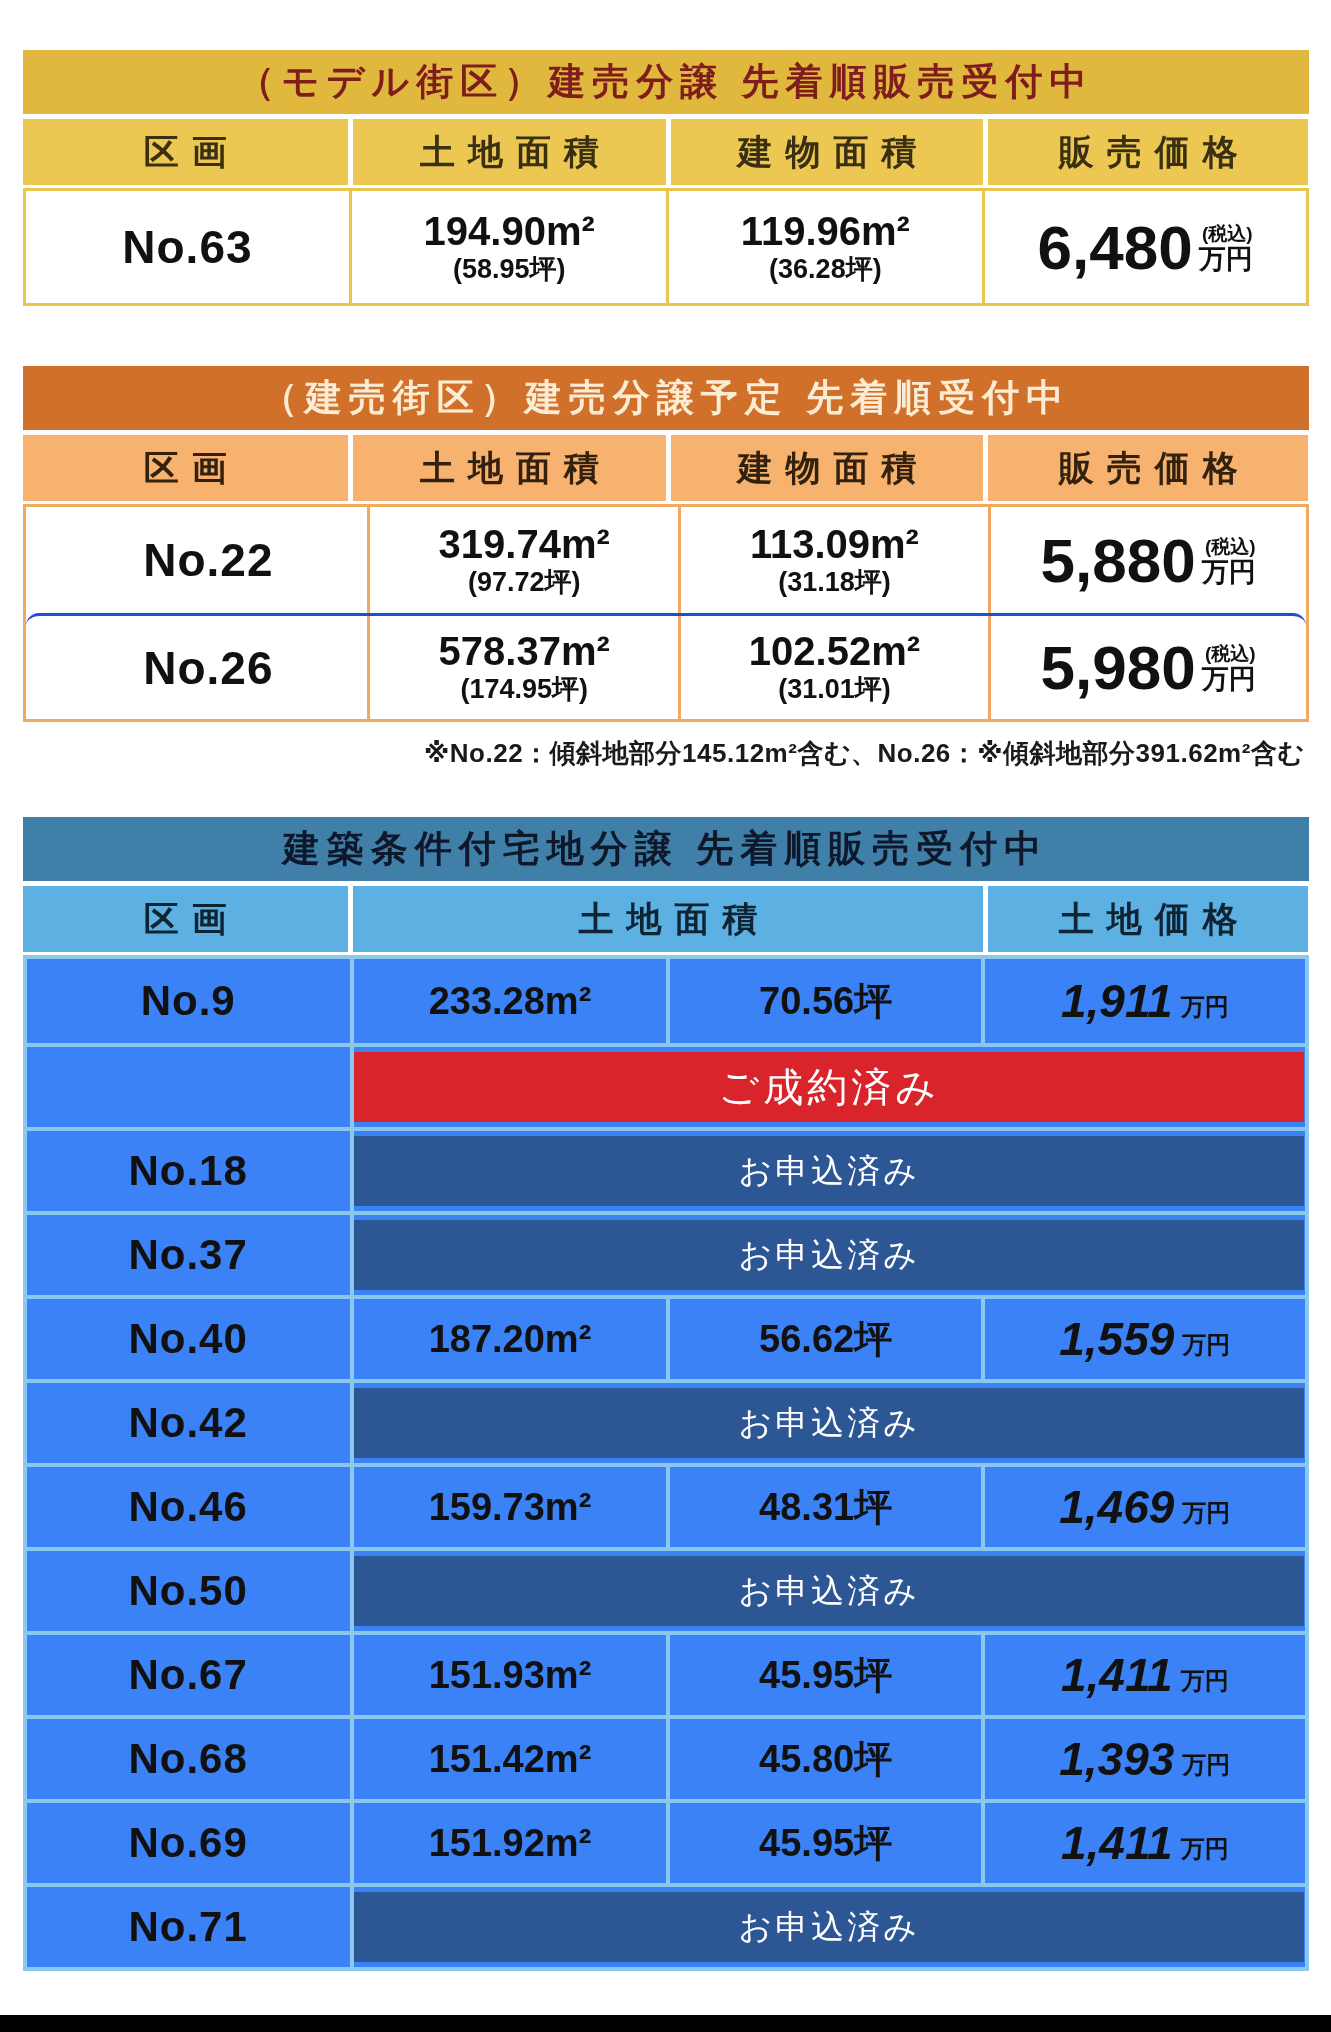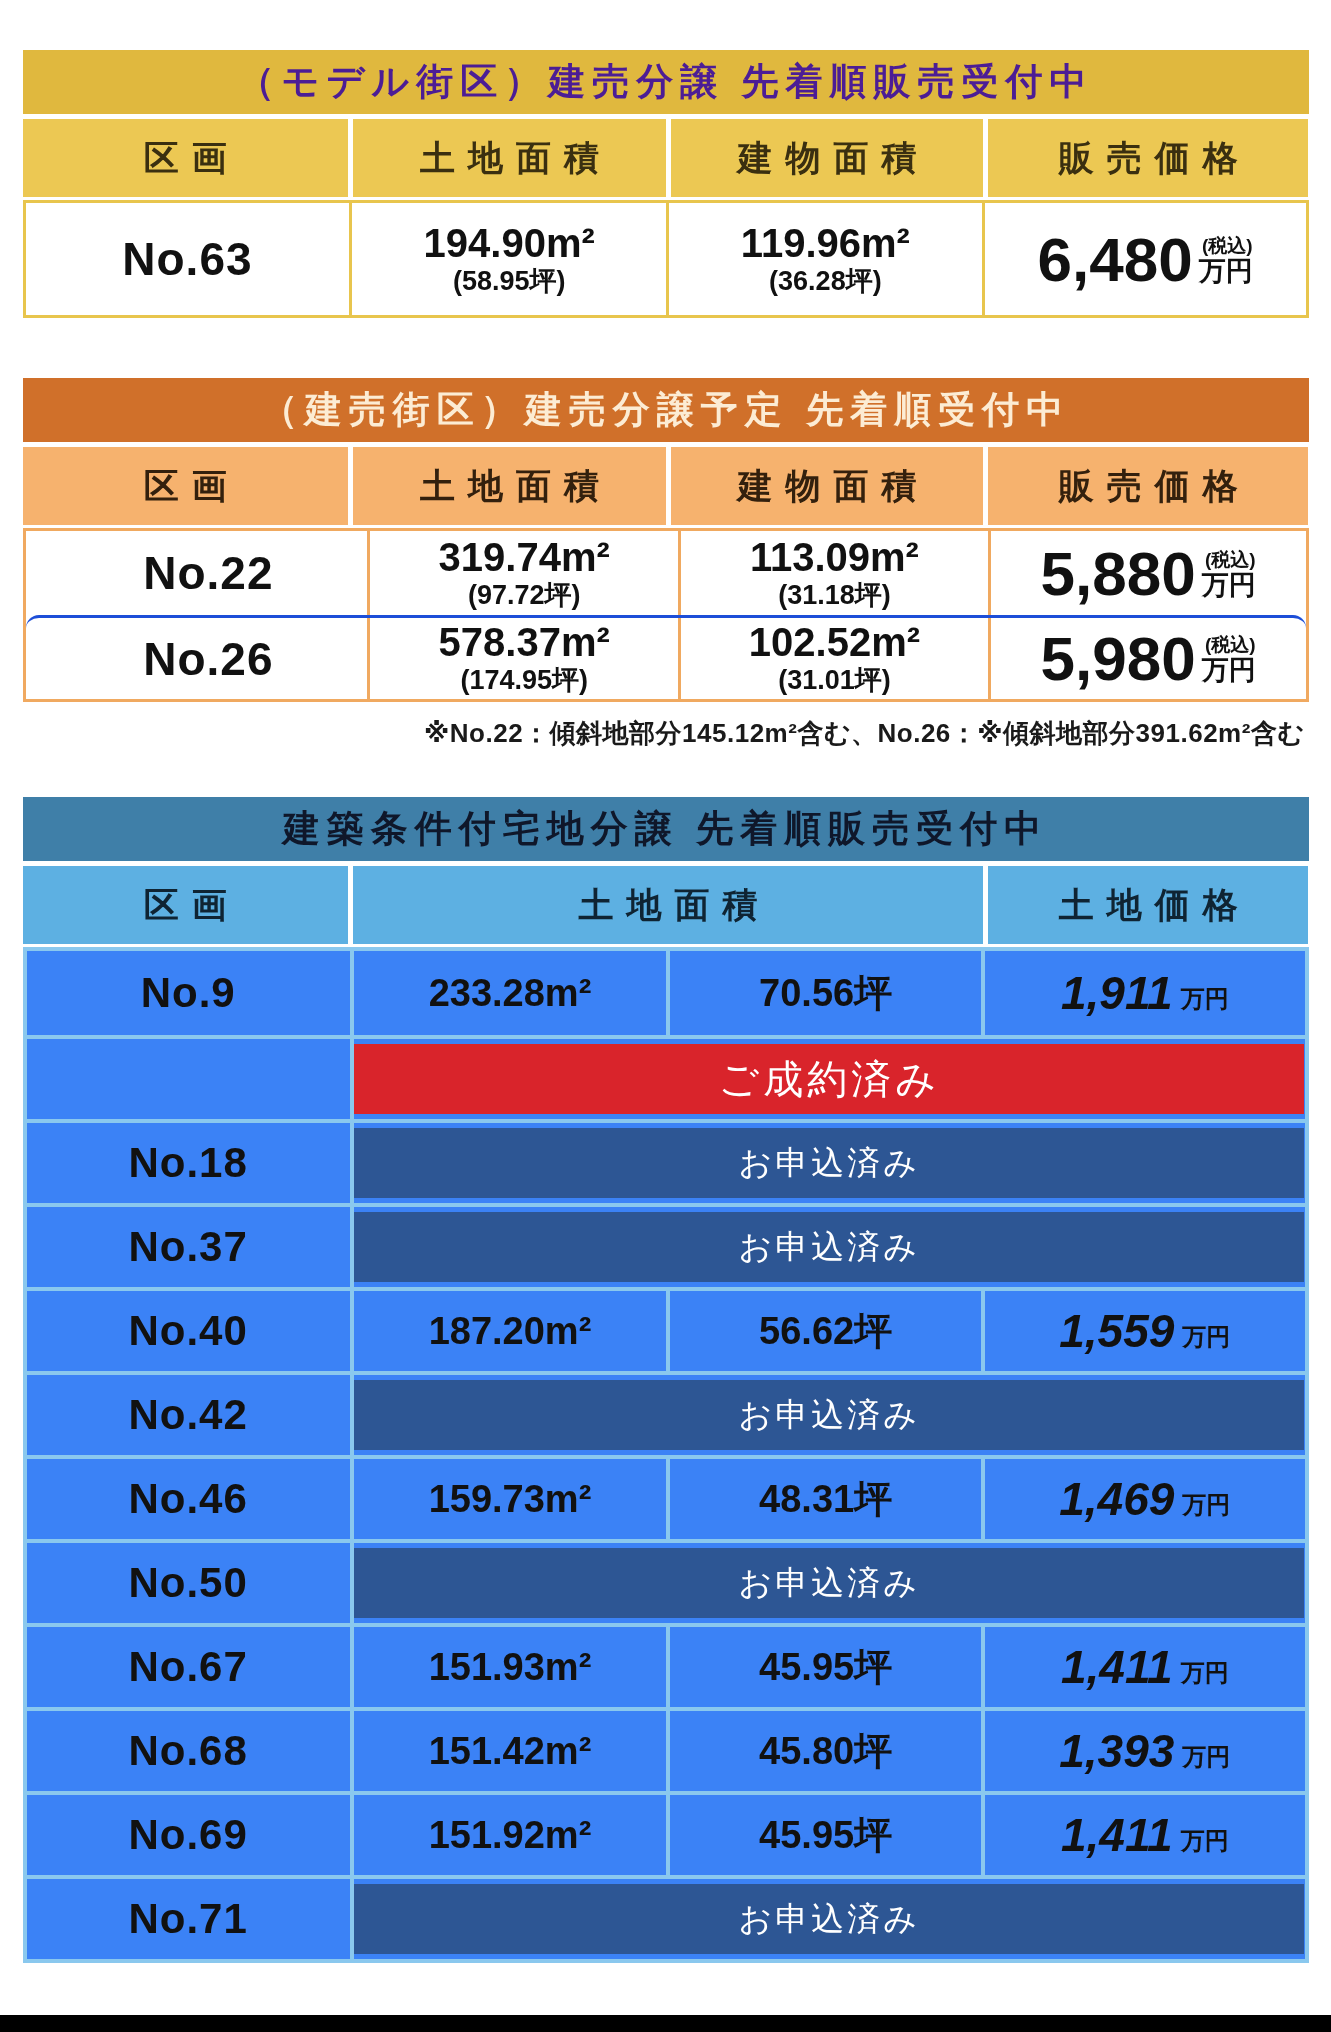--- a/index.html
+++ b/index.html
@@ -13,50 +13,50 @@
 
   
   .ttl {
     height:64px; display:flex; align-items:center; justify-content:center;
     font-size:37px; font-weight:bold; letter-spacing:7px;
     margin-bottom:5px; white-space:nowrap;
   }
   .hrow { display:grid; grid-template-columns:25.3% 24.75% 24.65% 25.3%; }
   .hrow3 { display:grid; grid-template-columns:25.3% 49.4% 25.3%; }
   .hcell {
-    height:78px; display:flex; align-items:center; justify-content:center;
+    height:66px; display:flex; align-items:center; justify-content:center;
     font-size:35px; font-weight:bold; letter-spacing:13px; text-indent:13px;
     white-space:nowrap;
   }
   .hcell + .hcell { border-left:5px solid #ffffff; }
   .drow { display:grid; grid-template-columns:25.3% 24.75% 24.65% 25.3%; background:#fff; }
   .cell { display:flex; align-items:center; justify-content:center; flex-direction:column; }
   .lot { font-size:46px; font-weight:bold; letter-spacing:1px; }
   .sqm { font-size:40px; font-weight:bold; line-height:1.1; }
   .tsubo { font-size:27px; font-weight:bold; line-height:1.2; }
   .pricewrap { flex-direction:row; }
   .pnum { font-size:62px; font-weight:bold; letter-spacing:0px; }
   .pstack { display:flex; flex-direction:column; align-items:flex-end; margin-left:6px; margin-top:4px; }
   .ptax { font-size:19px; font-weight:bold; line-height:1.1; }
   .punit { font-size:27px; font-weight:bold; line-height:1.1; }
 
   
-  .t1 .ttl { background:#e0b83e; color:#4c1d95; }
+  .t1 .ttl { background:#e0b83e; color:#7f1d1d; }
   .t1 .hcell { background:#ecc853; color:#3a2f10; }
   .t1 .tbody { border:3px solid #e8c54d; margin-top:3px; }
   .t1 .cell + .cell { border-left:3px solid #e8c54d; }
   .t1 .drow { height:112px; }
 
   
   .t2 { margin-top:60px; }
   .t2 .ttl { background:#d0702a; color:#fcecd4; }
   .t2 .hcell { background:#f6b26e; color:#33200d; }
   .t2 .tbody { border:3px solid #f0a960; margin-top:3px; }
   .t2 .cell + .cell { border-left:3px solid #f0a960; }
-  .t2 .drow { height:84px;padding-left:24px; }
+  .t2 .drow { height:106px;padding-left:24px; }
   .t2 .drow + .drow { border-top:3px solid #1d4ed8;border-radius:13px; }
   .note {
     margin-top:14px; text-align:right; padding-right:4px;
     font-size:26px; font-weight:bold; color:#1a1a1a; letter-spacing:0.5px;
   }
 
   
   .t3 { margin-top:46px; }
   .t3 .ttl { background:#3f7fa8; color:#0f172a;text-align:center; }
   .t3 .hcell { background:#5db0e2; color:#0f2433; }

